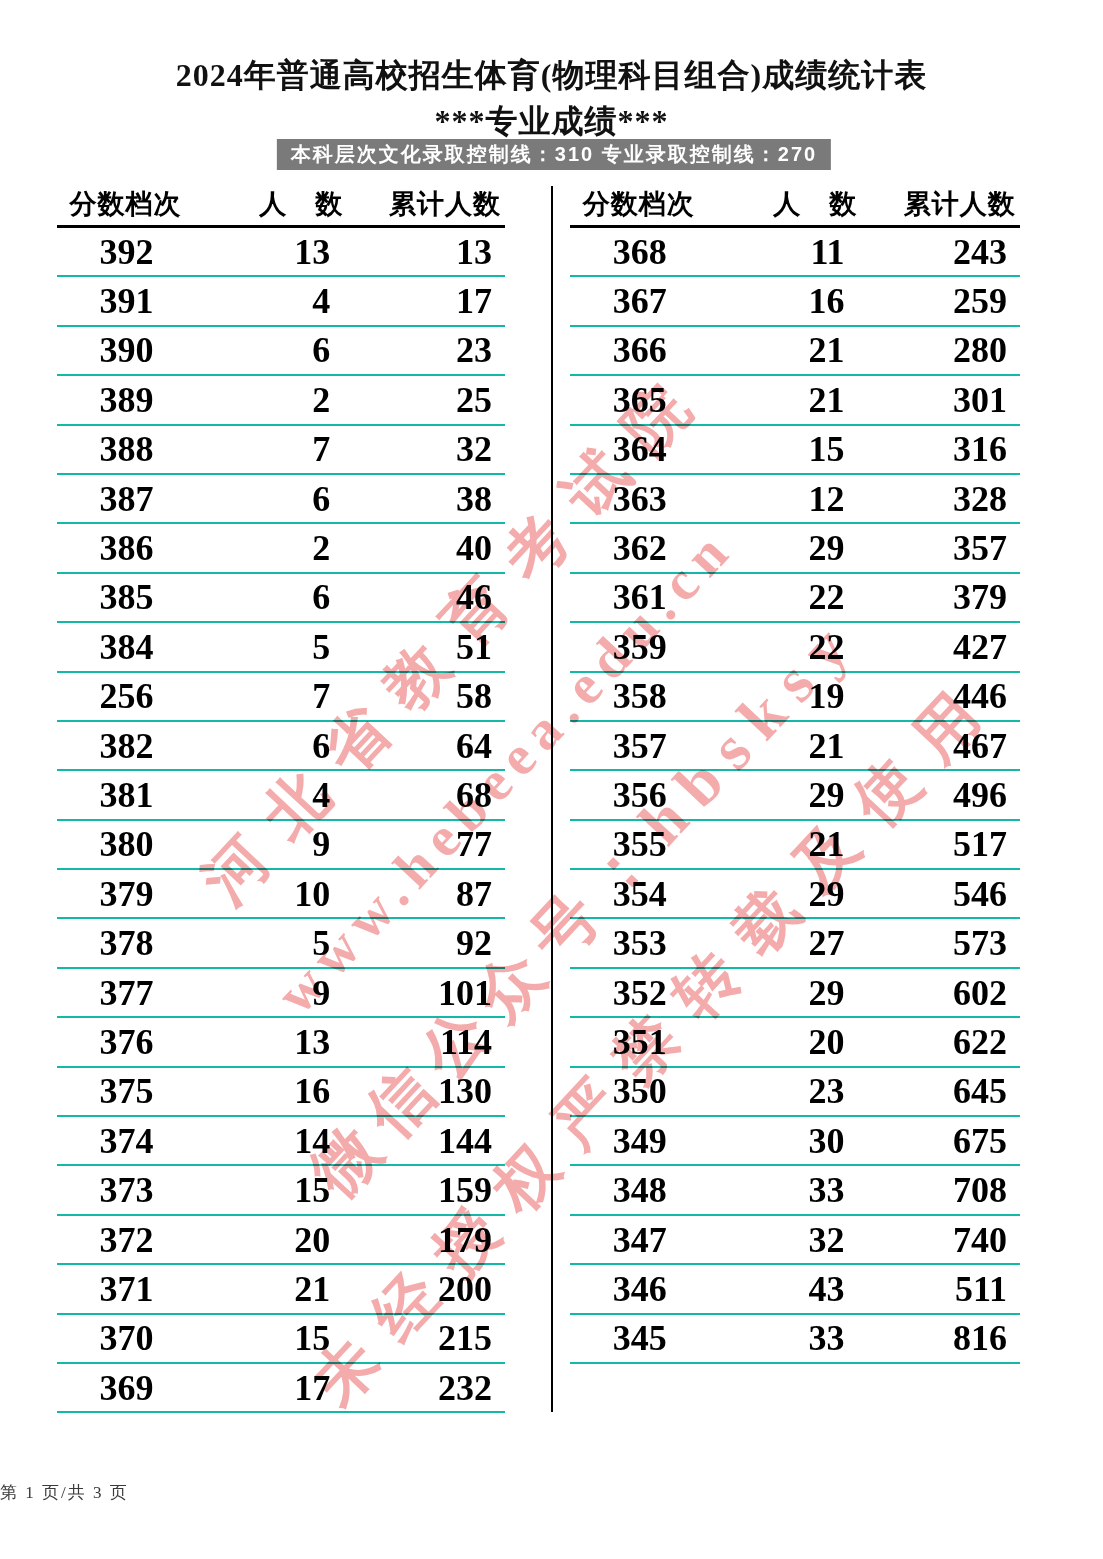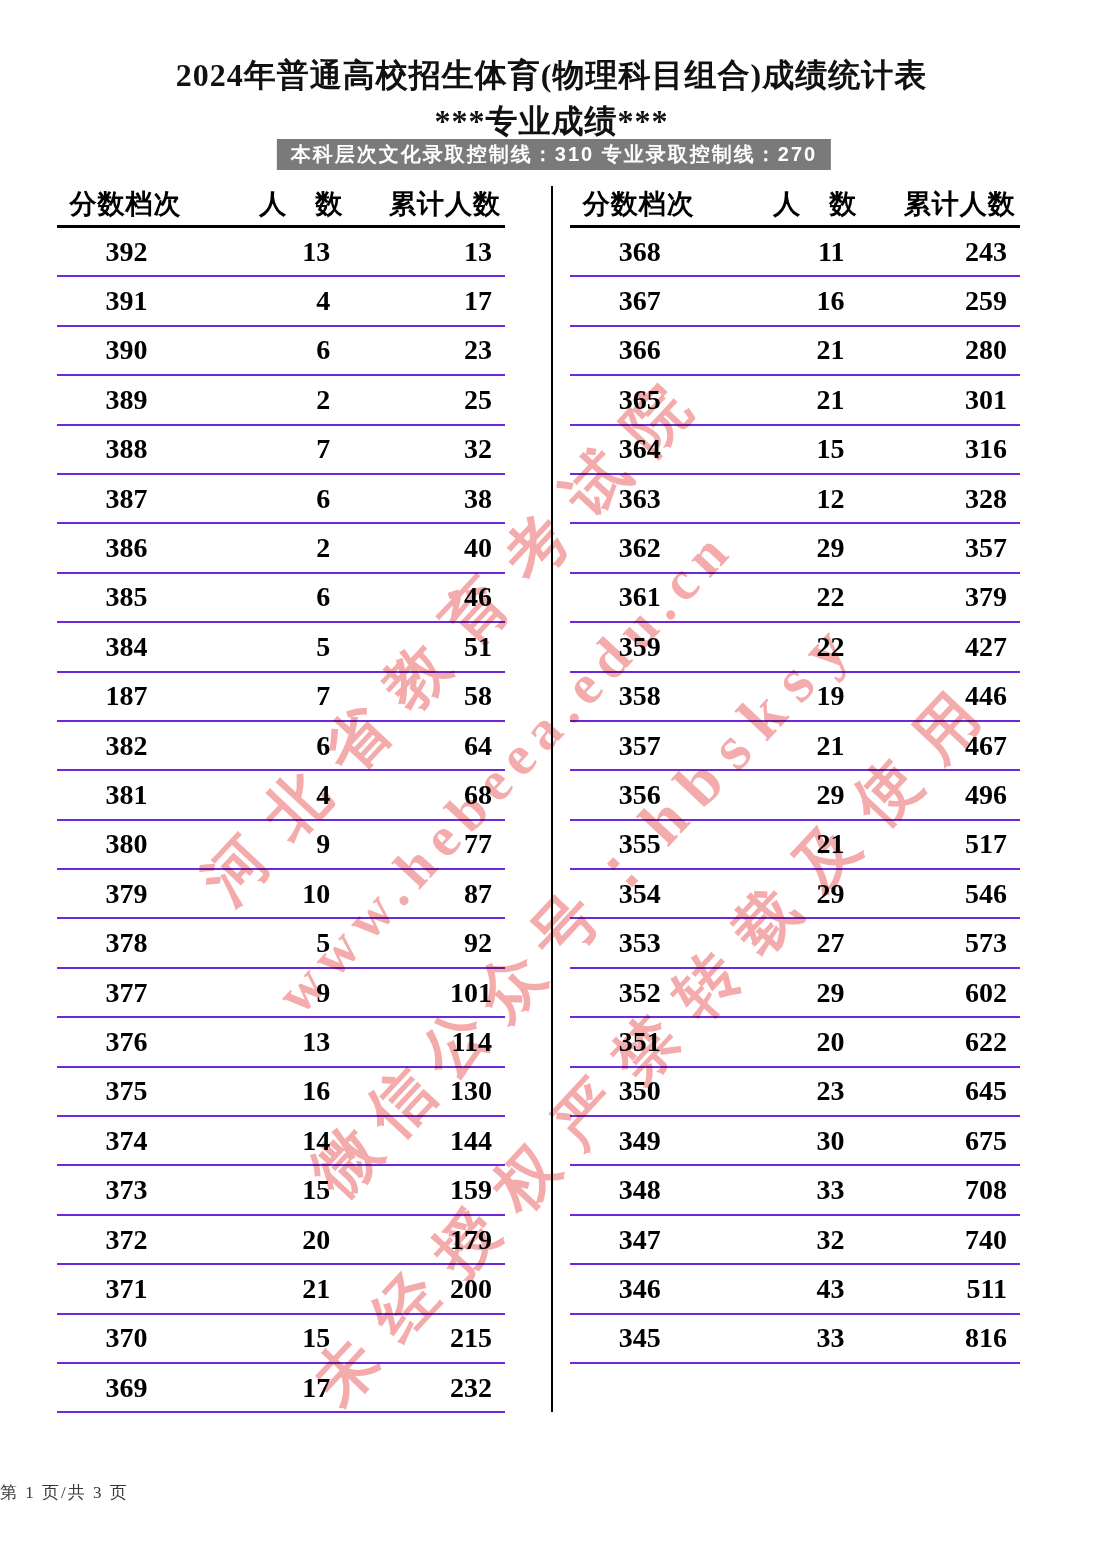--- a/index.html
+++ b/index.html
@@ -58,22 +58,22 @@
     position: absolute; top: 0;
     transform: translateX(-50%);
     white-space: nowrap; letter-spacing: 1px;
   }
   .h-score { left: 15.3%; font-family: Liberation Serif, serif; }
   .h-count { left: 54.5%; }
   .h-cum   { left: 86.6%; }
   .row {
     display: flex; align-items: center;
     height: 47.4px;
-    border-bottom: 2px solid #6d28d9;
-    font-size: 28px;
+    border-bottom: 2px solid #14b8a6;
+    font-size: 36px;
   }
   .cell-score { width: 31%; text-align: center; }
   .cell-count { width: 30%; text-align: right; }
   .cell-cum   { width: 39%; text-align: right; padding-right: 13px; box-sizing: border-box; }
 
   .divider {
     position: absolute;
     left: 551px; top: 186px;
     width: 2px; height: 1226px;
     background: #000;
@@ -161,21 +161,21 @@
           <div class="cell-score">385</div>
           <div class="cell-count">6</div>
           <div class="cell-cum">46</div>
         </div>
         <div class="row">
           <div class="cell-score">384</div>
           <div class="cell-count">5</div>
           <div class="cell-cum">51</div>
         </div>
         <div class="row">
-          <div class="cell-score">187</div>
+          <div class="cell-score">256</div>
           <div class="cell-count">7</div>
           <div class="cell-cum">58</div>
         </div>
         <div class="row">
           <div class="cell-score">382</div>
           <div class="cell-count">6</div>
           <div class="cell-cum">64</div>
         </div>
         <div class="row">
           <div class="cell-score">381</div>

